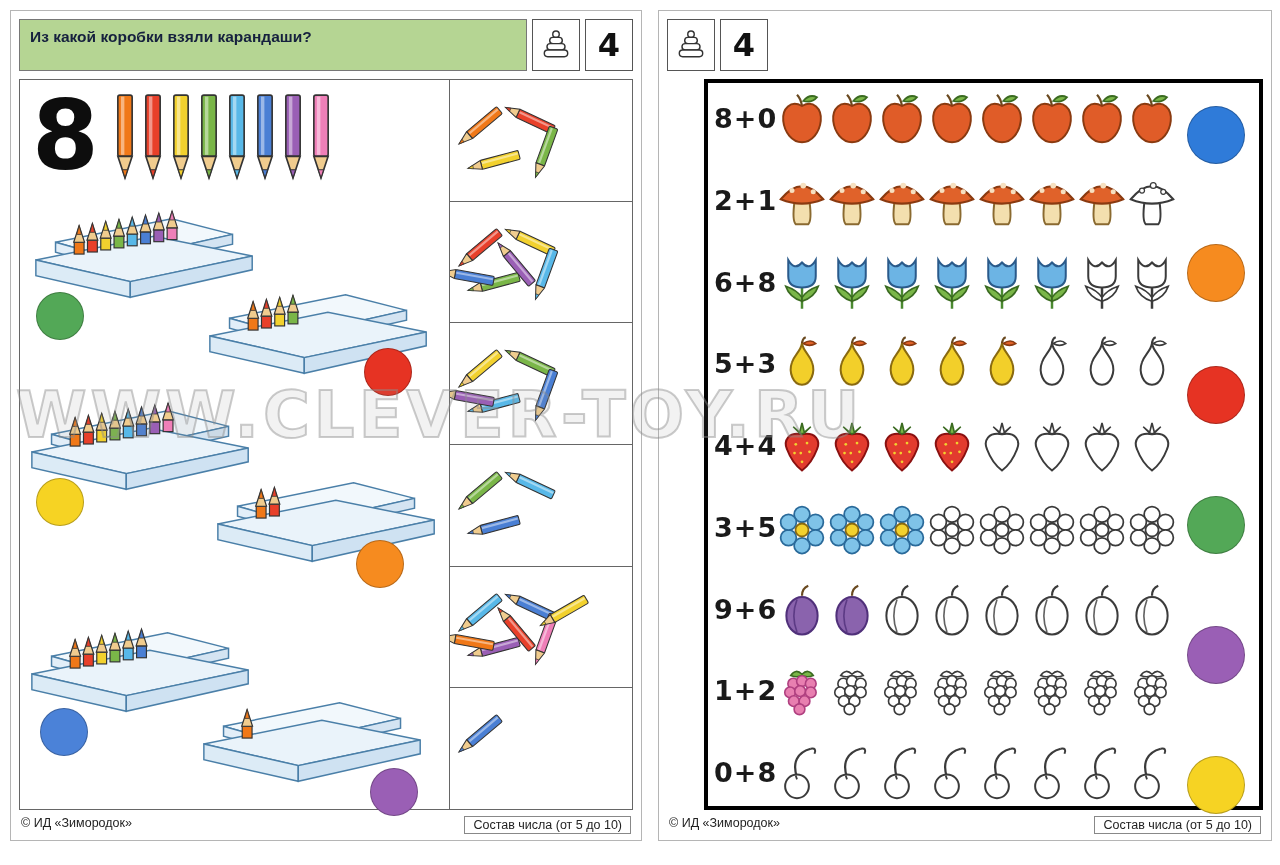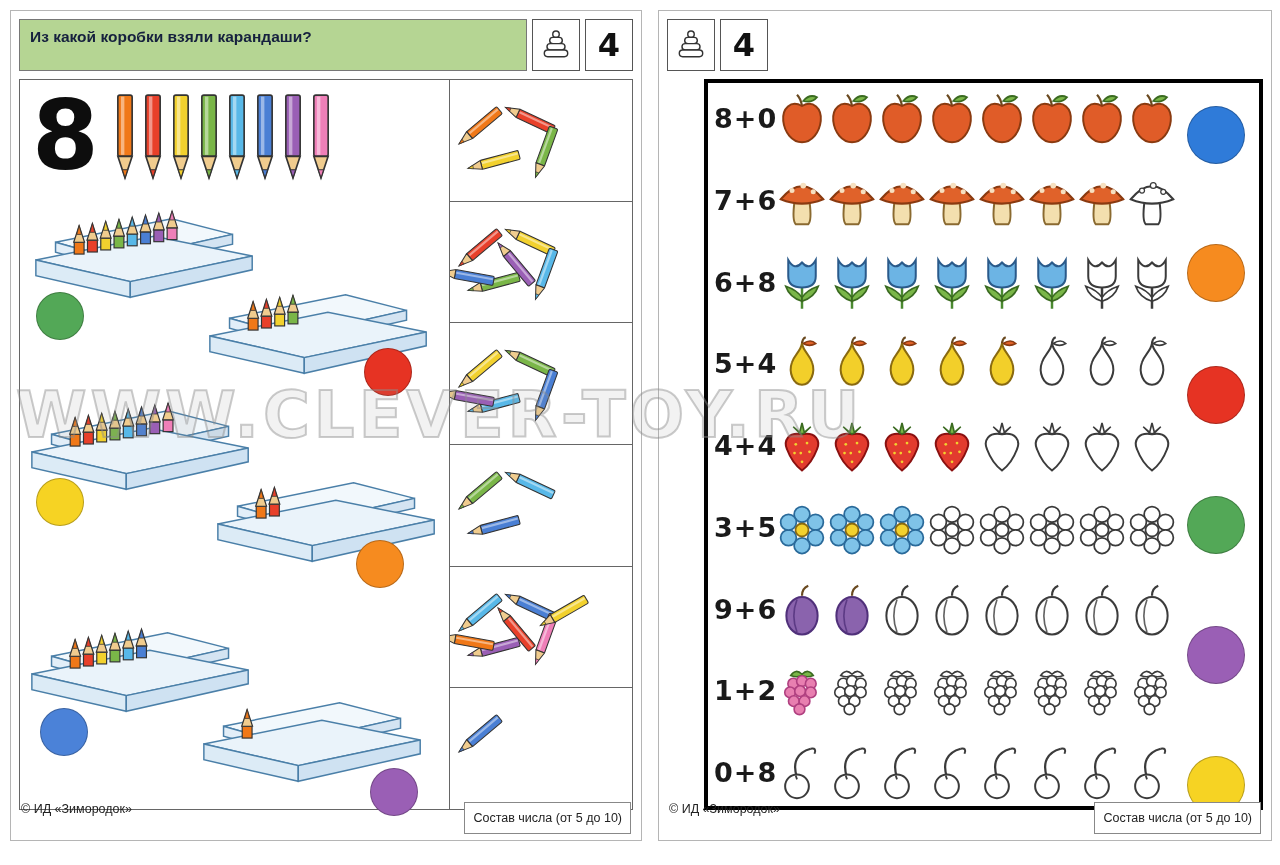--- a/index.html
+++ b/index.html
@@ -33,21 +33,21 @@
   .rows-area{position:absolute;left:6px;right:86px;top:8px;bottom:6px;display:flex;
              flex-direction:column;justify-content:space-between;}
   .comp-row{display:flex;align-items:center;}
   .row-label{width:64px;font-size:27px;font-weight:bold;color:#1a1a1a;letter-spacing:1px;
              font-family:"DejaVu Sans",sans-serif;}
   .row-icons{display:flex;flex:1;justify-content:space-between;align-items:center;}
   .circle-rail{position:absolute;top:8px;bottom:6px;right:4px;width:78px;}
 
   .footer{position:absolute;left:10px;right:10px;bottom:6px;display:flex;
           justify-content:space-between;font-size:12.5px;color:#222;}
-  .footer .fr{border:1px solid #888;padding:8px 8px;background:#fff;}
+  .footer .fr{border:1px solid #888;padding:1px 8px;background:#fff;}
 
   .watermark{position:absolute;top:378px;left:16px;width:100%;text-align:left;
              font-size:64px;font-weight:800;letter-spacing:4px;color:rgba(150,150,150,0.12);
              -webkit-text-stroke:2px rgba(140,140,140,0.45);pointer-events:none;z-index:50;
              font-family:"DejaVu Sans",sans-serif;white-space:nowrap;}
   svg{display:block;}
 </style>
 </head>
 <body>
 
@@ -592,21 +592,21 @@
               <span>
                 <svg width="50" height="55" viewBox="0 0 40 44">
       <path d="M20 12 Q19 6 16 3" fill="none" stroke="#6a4a20" stroke-width="1.8"></path>
       <path d="M21 8 Q26 2 32 5 Q28 10 21 8 Z" fill="#7ab648" stroke="#3a6a20" stroke-width="1.4"></path>
       <path d="M20 12 C11 7 4 14 5 24 C6 33 12 41 20 41 C28 41 34 33 35 24 C36 14 29 7 20 12 Z" fill="#e05c28" stroke="#8a3a10" stroke-width="1.6"></path>
                 </svg>
               </span>
             </div>
           </div>
           <div class="comp-row">
-            <span class="row-label">7+6</span>
+            <span class="row-label">2+1</span>
             <div class="row-icons">
               <span>
                 <svg width="50" height="55" viewBox="0 0 40 44">
       <path d="M14 23 Q12 38 15 41 L25 41 Q28 38 26 23 Z" fill="#f3dfae" stroke="#8a6a30" stroke-width="1.6"></path>
       <path d="M3 21 Q20 0 37 21 Q20 28 3 21 Z" fill="#e0622a" stroke="#8a3a10" stroke-width="1.6"></path>
       <circle cx="12" cy="14" r="2" fill="#f6e0c0" stroke="none" stroke-width="1"></circle>
       <circle cx="21" cy="10" r="2.3" fill="#f6e0c0" stroke="none" stroke-width="1"></circle>
       <circle cx="29" cy="15" r="2" fill="#f6e0c0" stroke="none" stroke-width="1"></circle>
                 </svg>
               </span>
@@ -738,21 +738,21 @@
                 <svg width="50" height="55" viewBox="0 0 40 44">
       <line x1="20" y1="26" x2="20" y2="43" stroke="#3b3b3b" stroke-width="2"></line>
       <path d="M20 37 Q10 34 7 25 Q16 28 20 34 Z" fill="#fff" stroke="#3b3b3b" stroke-width="1.4"></path>
       <path d="M20 37 Q30 34 33 25 Q24 28 20 34 Z" fill="#fff" stroke="#3b3b3b" stroke-width="1.4"></path>
       <path d="M9 4 L9 17 Q9 26 20 26 Q31 26 31 17 L31 4 Q26 13 20 6 Q14 13 9 4 Z" fill="#fff" stroke="#3b3b3b" stroke-width="1.6"></path>
                 </svg>
               </span>
             </div>
           </div>
           <div class="comp-row">
-            <span class="row-label">5+4</span>
+            <span class="row-label">5+3</span>
             <div class="row-icons">
               <span>
                 <svg width="50" height="55" viewBox="0 0 40 44">
       <path d="M20 7 Q20 2 23 1" fill="none" stroke="#6a4a20" stroke-width="1.8"></path>
       <path d="M21 6 Q27 2 31 6 Q26 9 21 6 Z" fill="#e0622a" stroke="#8a3a10" stroke-width="1.3"></path>
       <path d="M20 6 C21 12 26 15 28 21 C31 29 27 39 20 39 C13 39 9 29 12 21 C14 15 19 12 20 6 Z" fill="#f2cf2a" stroke="#8a6a10" stroke-width="1.6"></path>
                 </svg>
               </span>
               <span>
                 <svg width="50" height="55" viewBox="0 0 40 44">

